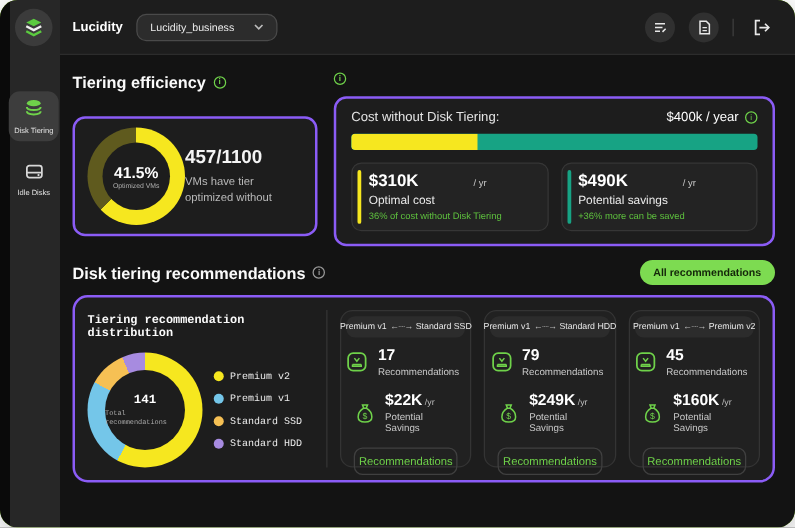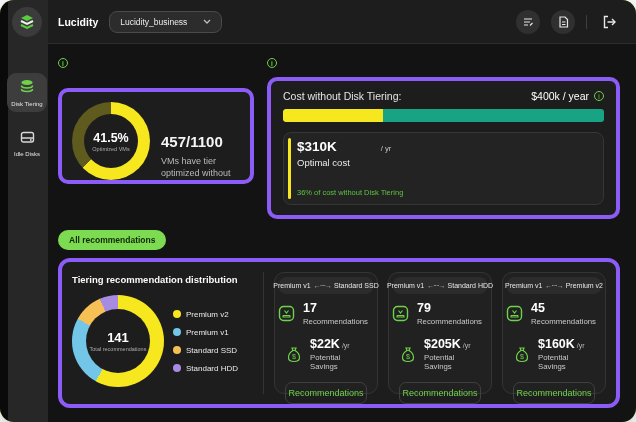--- a/index.html
+++ b/index.html
@@ -36,22 +36,22 @@
   .info { display:inline-flex; width:10px; height:10px; border:1px solid; border-radius:50%;
     align-items:center; justify-content:center; font-size:6.5px; flex:none; }
   .info.green { color:#6FD24A; }
   .info.gray { color:#9a9a9a; }
   
   .row1 { display:flex; gap:13px; margin-top:6px; }
   .colA { width:196px; flex:none; }
   .colA .sec-title { margin-bottom:20px; }
   .colB { flex:1; min-width:0; }
   .colB .sec-title { margin-bottom:9px; }
-  .card { background:#1d1d1d; border:4px solid #8b5cf6; border-radius:10px; }
-  .effcard { height:96px; display:flex; align-items:flex-end; padding:0 10px; gap:11px; }
+  .card { background:#1d1d1d; border:2px solid #8b5cf6; border-radius:10px; }
+  .effcard { height:96px; display:flex; align-items:center; padding:0 10px; }
   .donut { border-radius:50%; position:relative; flex:none; }
   .donut .hole { position:absolute; background:#1d1d1d; border-radius:50%;
     display:flex; flex-direction:column; align-items:center; justify-content:center; inset:0; margin:auto; }
   .d1 { width:78px; height:78px; }
   .d1 .hole { width:54px; height:54px; }
   .d1 .big { font-size:12.5px; font-weight:bold; color:#fff; }
   .d1 .sm { font-size:5.5px; color:#aeaeae; margin-top:1px; }
   .eff-ratio { font-size:15px; font-weight:bold; color:#f4f4f4; }
   .eff-sub { font-size:9px; color:#b9b9b9; margin-top:5px; line-height:1.4; width:92px; }
   .savcard { padding:9px 12px 10px; }
@@ -60,32 +60,32 @@
   .costval { font-size:10.5px; color:#fff; display:flex; align-items:center; gap:5px; }
   .bar { height:13px; border-radius:3px; margin:7px 0 10px; overflow:hidden; }
   .bar .fill { height:100%; border-radius:3px 0 0 3px; }
   .boxrow { display:flex; gap:10px; }
   .sbox { flex:1; background:#232323; border:1px solid #363636; border-radius:8px;
     padding:6px 8px 7px 13px; position:relative; }
   .sbox .accent { position:absolute; left:4px; top:5px; bottom:5px; width:3px; border-radius:2px; }
   .sbox .val { font-size:13.5px; font-weight:bold; color:#fff; }
   .sbox .unit { font-size:7.5px; font-weight:normal; color:#c9c9c9; margin-left:3px;padding-left:41px; }
   .sbox .lab { font-size:9.5px; color:#eaeaea; margin-top:3px; }
-  .sbox .sub { font-size:7.5px; color:#5EC13E; margin-top:20px; }
+  .sbox .sub { font-size:7.5px; color:#5EC13E; margin-top:2px; }
   
   .rechead { display:flex; justify-content:space-between; align-items:center; margin:11px 0 8px; }
   .allbtn { background:#7DDB51; color:#14260a; font-size:8.5px; font-weight:bold;
     border:none; border-radius:999px; padding:5px 11px; cursor:pointer; }
   .reccard { border-radius:12px; padding:10px; display:flex; gap:10px; height:150px; }
-  .distpanel { width:192px; flex:none; border-right:1px solid #343434; padding-right:6px; }
+  .distpanel { width:192px; flex:none; border-right:1px solid #343434; padding-right:6px;font-family:Liberation Mono, monospace; }
   .dist-title { font-size:9.5px; font-weight:bold; color:#fafafa; margin:2px 0 10px; }
   .dist-body { display:flex; align-items:center; }
   .d2 { width:92px; height:92px; }
   .d2 .hole { width:64px; height:64px; }
-  .d2 .big { font-size:13px; font-weight:bold; color:#fff; }
+  .d2 .big { font-size:10px; font-weight:bold; color:#fff; }
   .d2 .sm { font-size:5.5px; color:#ababab; margin-top:1px; }
   .legend { margin-left:9px; display:flex; flex-direction:column; gap:9px; }
   .leg-item { display:flex; align-items:center; gap:5px; }
   .leg-dot { width:8px; height:8px; border-radius:50%; flex:none; }
   .leg-lbl { font-size:8px; color:#eaeaea; }
   .minicard { flex:1; min-width:0; background:#212121; border:1px solid #343434;
     border-radius:10px; padding:4px; display:flex; flex-direction:column; }
   .mc-head { background:#2c2c2c; border-radius:7px; padding:5px 2px; display:flex;
     align-items:center; justify-content:center; gap:3px; font-size:7px; color:#e8e8e8; white-space:nowrap; }
   .mc-arrow { color:#b5b5b5; letter-spacing:-1px; font-size:7px; }
@@ -167,20 +167,21 @@
         </svg>
       </div>
     </div>
 
     <div class="content">
 
       <div class="row1">
 
         <div class="colA">
           <div class="sec-title">
+            <span>Tiering efficiency</span>
             <span class="info green">i</span>
           </div>
           <div class="card effcard">
             <div class="donut d1" style="background: conic-gradient(rgb(246, 231, 31) 0%, rgb(246, 231, 31) 63%, rgb(95, 90, 30) 63%, rgb(95, 90, 30) 100%);">
               <div class="hole">
                 <span class="big">41.5%</span>
                 <span class="sm">Optimized VMs</span>
               </div>
             </div>
             <div>
@@ -205,26 +206,36 @@
             <div class="bar" style="background: rgb(23, 163, 132);">
               <div class="fill" style="background: rgb(246, 231, 31); width: 31%;"></div>
             </div>
             <div class="boxrow">
               <div class="sbox">
                 <div class="accent" style="background: rgb(246, 231, 31);"></div>
                 <div class="val"><span>$310K</span><span class="unit">/ yr</span></div>
                 <div class="lab">Optimal cost</div>
                 <div class="sub">36% of cost without Disk Tiering</div>
               </div>
+              <div class="sbox">
+                <div class="accent" style="background: rgb(23, 163, 132);"></div>
+                <div class="val"><span>$490K</span><span class="unit">/ yr</span></div>
+                <div class="lab">Potential savings</div>
+                <div class="sub">+36% more can be saved</div>
+              </div>
             </div>
           </div>
         </div>
       </div>
 
       <div class="rechead">
+        <div class="sec-title">
+          <span>Disk tiering recommendations</span>
+          <span class="info gray">i</span>
+        </div>
         <button class="allbtn">All recommendations</button>
       </div>
 
       <div class="card reccard">
 
         <div class="distpanel">
           <div class="dist-title">Tiering recommendation distribution</div>
           <div class="dist-body">
             <div class="donut d2" style="background: conic-gradient(rgb(246, 231, 31) 0%, rgb(246, 231, 31) 58%, rgb(116, 198, 233) 58%, rgb(116, 198, 233) 83%, rgb(246, 192, 84) 83%, rgb(246, 192, 84) 93.5%, rgb(167, 139, 224) 93.5%, rgb(167, 139, 224) 100%);">
               <div class="hole">
@@ -312,21 +323,21 @@
             <div class="mc-div"></div>
             <div class="statrow">
               <span class="statico">
                 <svg width="16" height="17" viewBox="0 0 16 17">
                     <path d="M6 2 H10 L9 4.5 H7 Z" fill="none" stroke="#6FD24A" stroke-width="1.2"></path>
                     <path d="M7 4.5 C3.5 6.5 2.5 9.5 2.5 11.5 C2.5 14 4.5 15.5 8 15.5 C11.5 15.5 13.5 14 13.5 11.5 C13.5 9.5 12.5 6.5 9 4.5" fill="none" stroke="#6FD24A" stroke-width="1.2"></path>
                     <text x="8" y="13" font-size="7" fill="#6FD24A" text-anchor="middle" font-family="Liberation Sans, sans-serif">$</text>
                   </svg>
               </span>
               <div>
-                <div class="statnum"><span>$205K</span><span class="statunit">/yr</span></div>
+                <div class="statnum"><span>$249K</span><span class="statunit">/yr</span></div>
                 <div class="statlab">Potential Savings</div>
               </div>
             </div>
             <button class="mc-btn">Recommendations</button>
           </div>
         </div>
 
         <div class="minicard">
           <div class="mc-head">
             <span>Premium v1</span>

